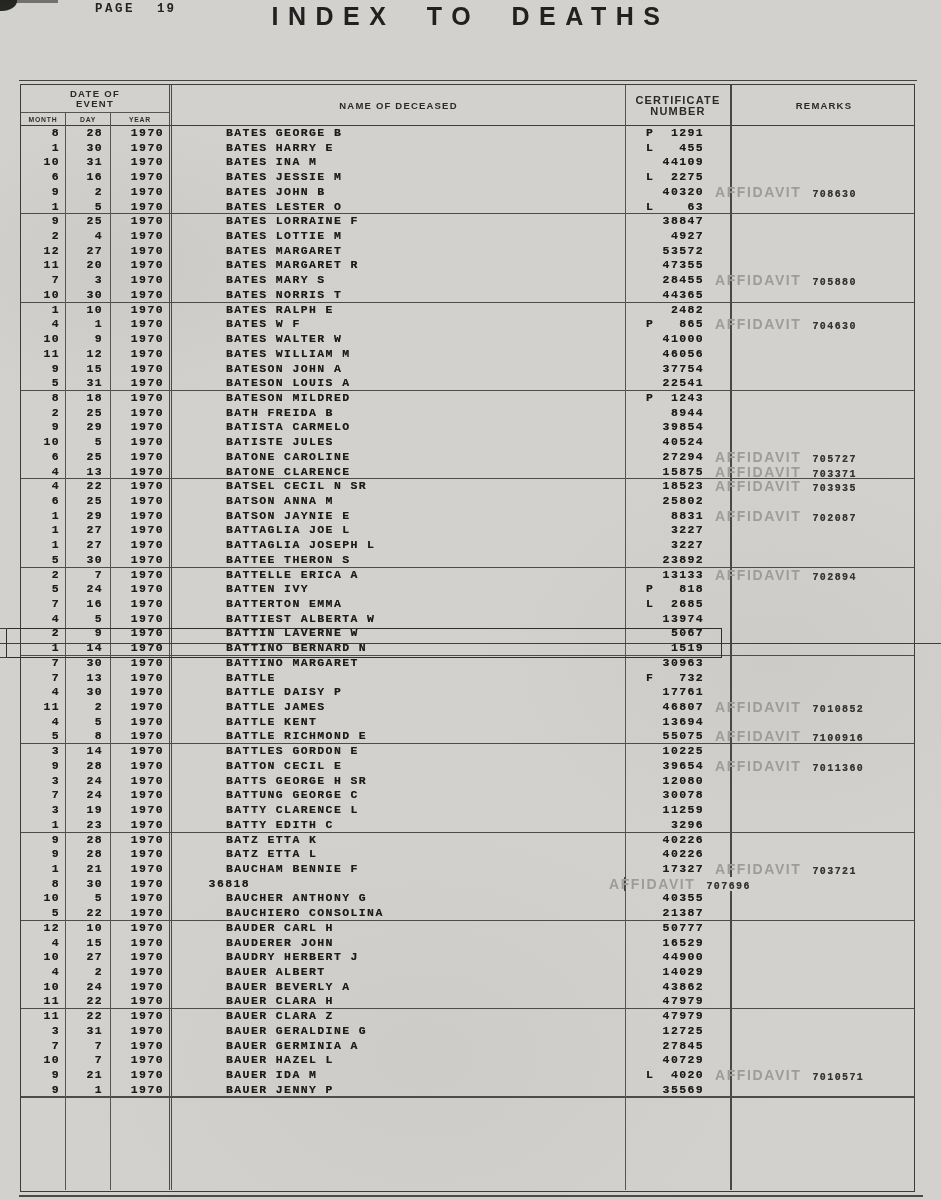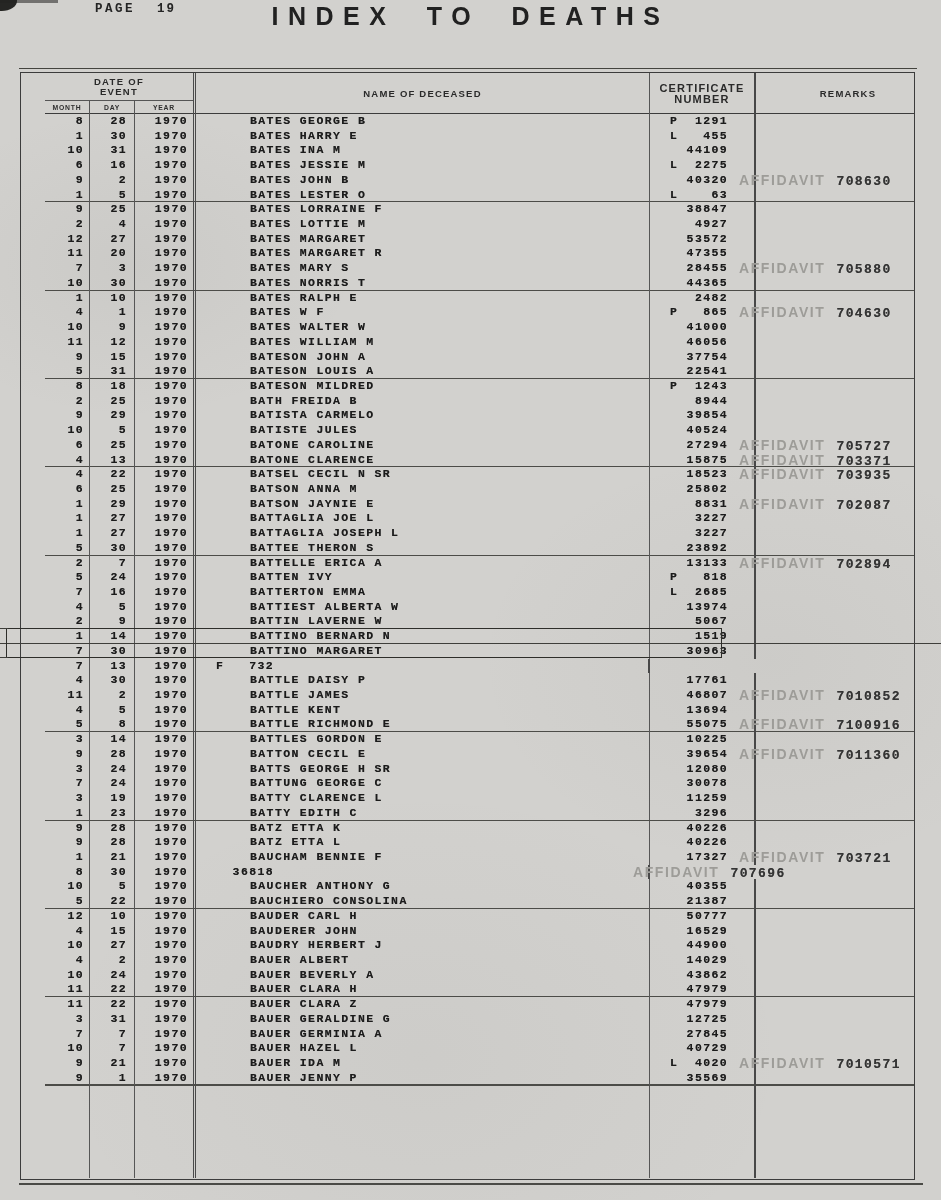--- a/index.html
+++ b/index.html
@@ -16,22 +16,22 @@
   .mono{font-family:"Liberation Mono","DejaVu Sans Mono",monospace;}
   
   .corner-mark{position:absolute;left:0;top:0;width:17px;height:11px;background:#262624;border-radius:0 0 90% 0;}
   .top-streak{position:absolute;left:0;top:0;width:58px;height:3px;background:rgba(35,35,33,0.55);}
   
   .page-label{position:absolute;left:75px;top:2px;font-size:12.5px;font-weight:700;letter-spacing:2.5px;color:#242424;padding-left:20px;}
   .page-number{position:absolute;left:157px;top:2px;font-size:12.5px;font-weight:700;letter-spacing:2px;color:#242424;}
   .doc-title{position:absolute;left:0;right:0;top:2px;text-align:center;
     font-size:25px;font-weight:700;letter-spacing:9.5px;word-spacing:15px;color:#212121;}
   
-  .dtable{position:absolute;left:20px;top:72px;width:895px;height:1108px;
-    border:1.5px solid #3c3c3c;box-sizing:border-box;background:transparent;padding-left:24px;}
+  .dtable{position:absolute;left:20px;top:84px;width:895px;height:1108px;
+    border:1.5px solid #3c3c3c;box-sizing:border-box;background:transparent;}
   .dtable::before{content:"";position:absolute;left:-2px;right:-3px;top:-5px;border-top:1.5px solid #44443f;}
   .dtable::after{content:"";position:absolute;left:-2px;right:-9px;bottom:-6px;height:2.5px;background:#4a4a46;}
   .thead{display:grid;grid-template-columns:151px 454px 106px 184px;height:41px;
     border-bottom:1.5px solid #3c3c3c;box-sizing:border-box;}
   .thead>div{box-sizing:border-box;}
   .h-date{border-right:3px double #4a4a4a;display:flex;flex-direction:column;}
   .h-date-title{height:27px;display:flex;flex-direction:column;align-items:center;justify-content:center;
     font-size:9.5px;font-weight:700;letter-spacing:1.3px;line-height:10px;color:#2a2a2a;}
   .h-sub{height:13px;display:grid;grid-template-columns:45px 45px 58px;border-top:1px solid #555;
     font-size:6.8px;font-weight:700;letter-spacing:0.8px;color:#2e2e2e;}
@@ -53,21 +53,21 @@
     text-shadow:0 0 0.5px rgba(20,20,20,0.55);white-space:pre;}
   .c-month{border-right:1px solid #565656;text-align:right;padding-right:5px;}
   .c-day{border-right:1px solid #565656;text-align:right;padding-right:7px;}
   .c-year{border-right:3px double #4a4a4a;text-align:right;padding-right:5px;}
   .c-name{border-right:1px solid #565656;padding-left:54px;}
   .c-cert{border-right:2px solid #484848;padding-left:20px;}
   .c-remarks{position:relative;}
   .remark{position:absolute;left:-17px;top:0;display:flex;align-items:baseline;white-space:nowrap;}
   .stamp{font-family:"Liberation Sans","DejaVu Sans",sans-serif;font-weight:700;font-size:14px;
     letter-spacing:1.6px;color:#9d9c98;margin-right:11px;line-height:14.7px;text-shadow:none;}
-  .rnum{font-family:"Liberation Mono","DejaVu Sans Mono",monospace;font-weight:700;font-size:13px;
+  .rnum{font-family:"Liberation Mono","DejaVu Sans Mono",monospace;font-weight:700;font-size:10px;
     letter-spacing:1.4px;color:#343434;line-height:14.7px;}
   
   .tempty{display:grid;grid-template-columns:45px 45px 61px 454px 106px 184px;height:93px;box-sizing:border-box;
     border-top:1px solid #4c4c48;}
   .tempty>span{box-sizing:border-box;}
   .e-month,.e-day{border-right:1px solid #565656;}
   .e-year{border-right:3px double #4a4a4a;}
   .e-name{border-right:1px solid #565656;}
   .e-cert{border-right:2px solid #484848;}
   
@@ -422,20 +422,21 @@
         <span class="c-day">30</span>
         <span class="c-year">1970</span>
         <span class="c-name">BATTINO MARGARET</span>
         <span class="c-cert">  30963</span>
         <span class="c-remarks"></span>
       </div>
       <div class="row">
         <span class="c-month">7</span>
         <span class="c-day">13</span>
         <span class="c-year">1970</span>
+        <span class="c-name">BATTLE</span>
         <span class="c-cert">F   732</span>
         <span class="c-remarks"></span>
       </div>
       <div class="row">
         <span class="c-month">4</span>
         <span class="c-day">30</span>
         <span class="c-year">1970</span>
         <span class="c-name">BATTLE DAISY P</span>
         <span class="c-cert">  17761</span>
         <span class="c-remarks"></span>

